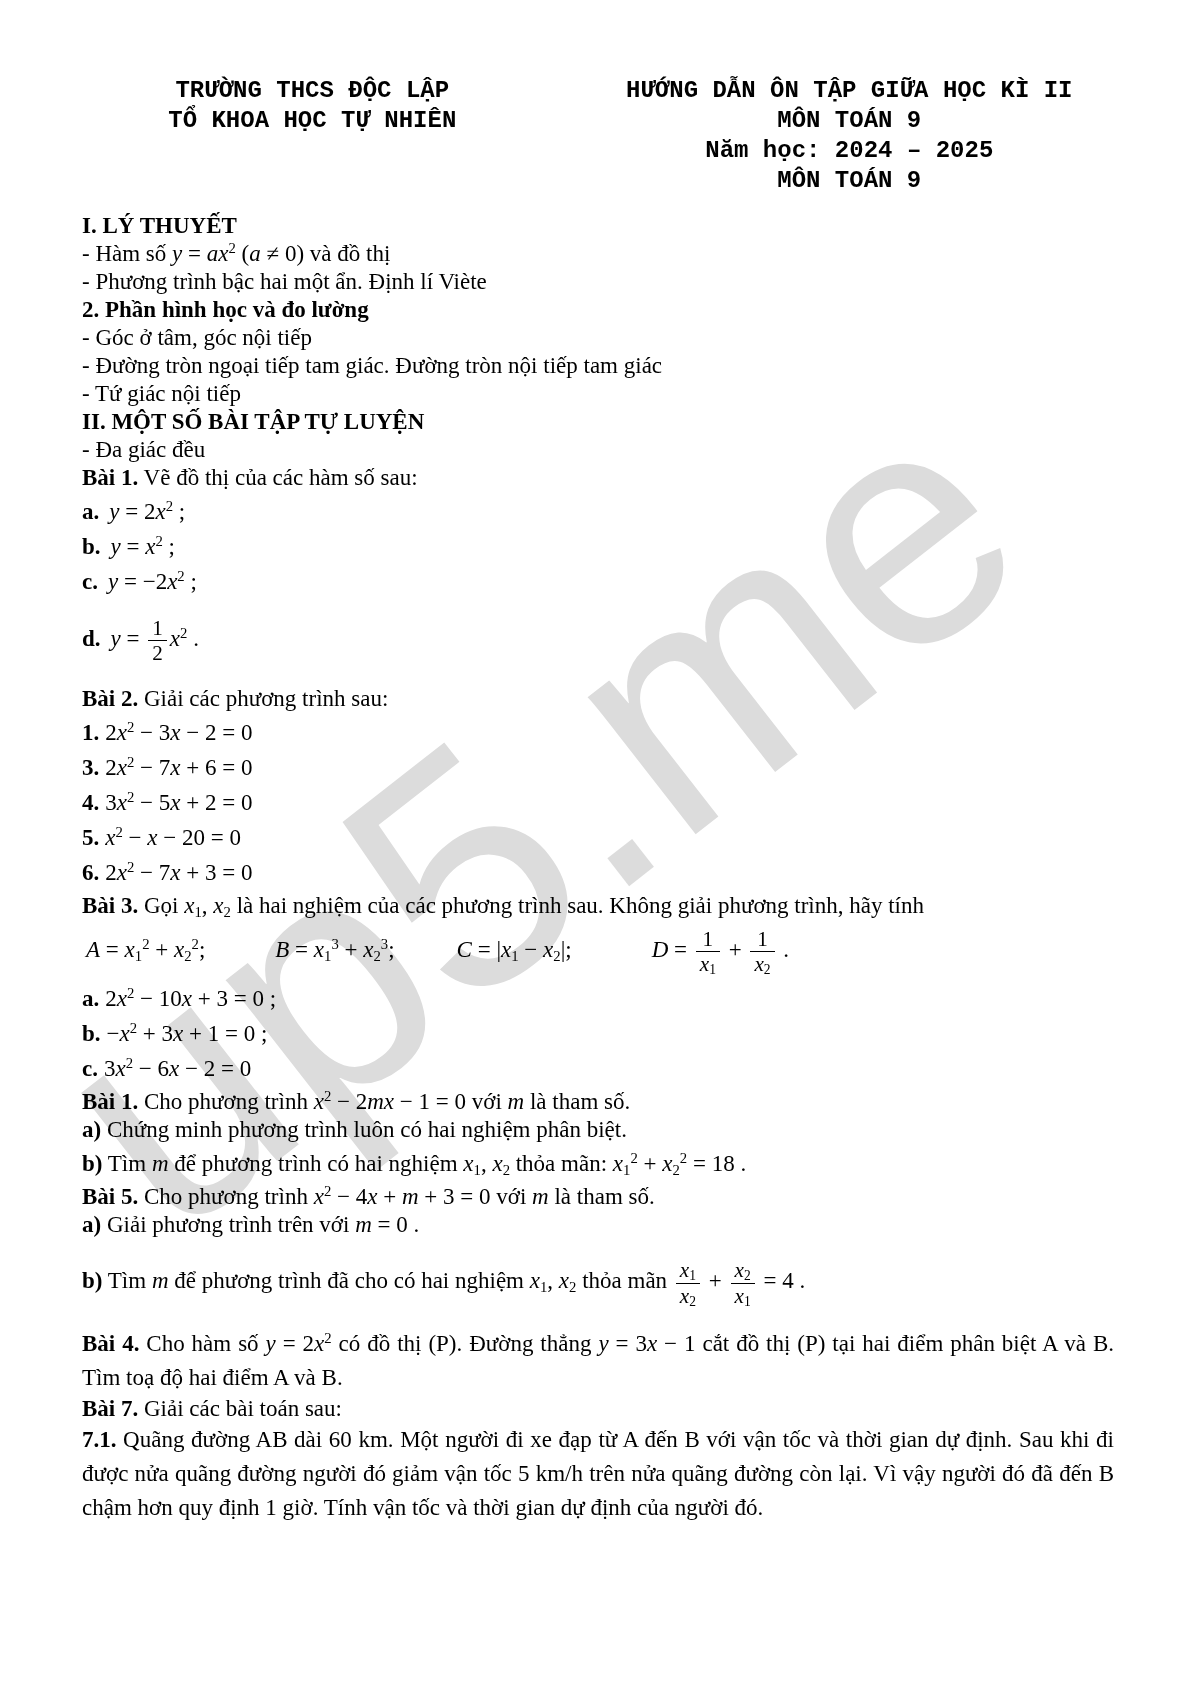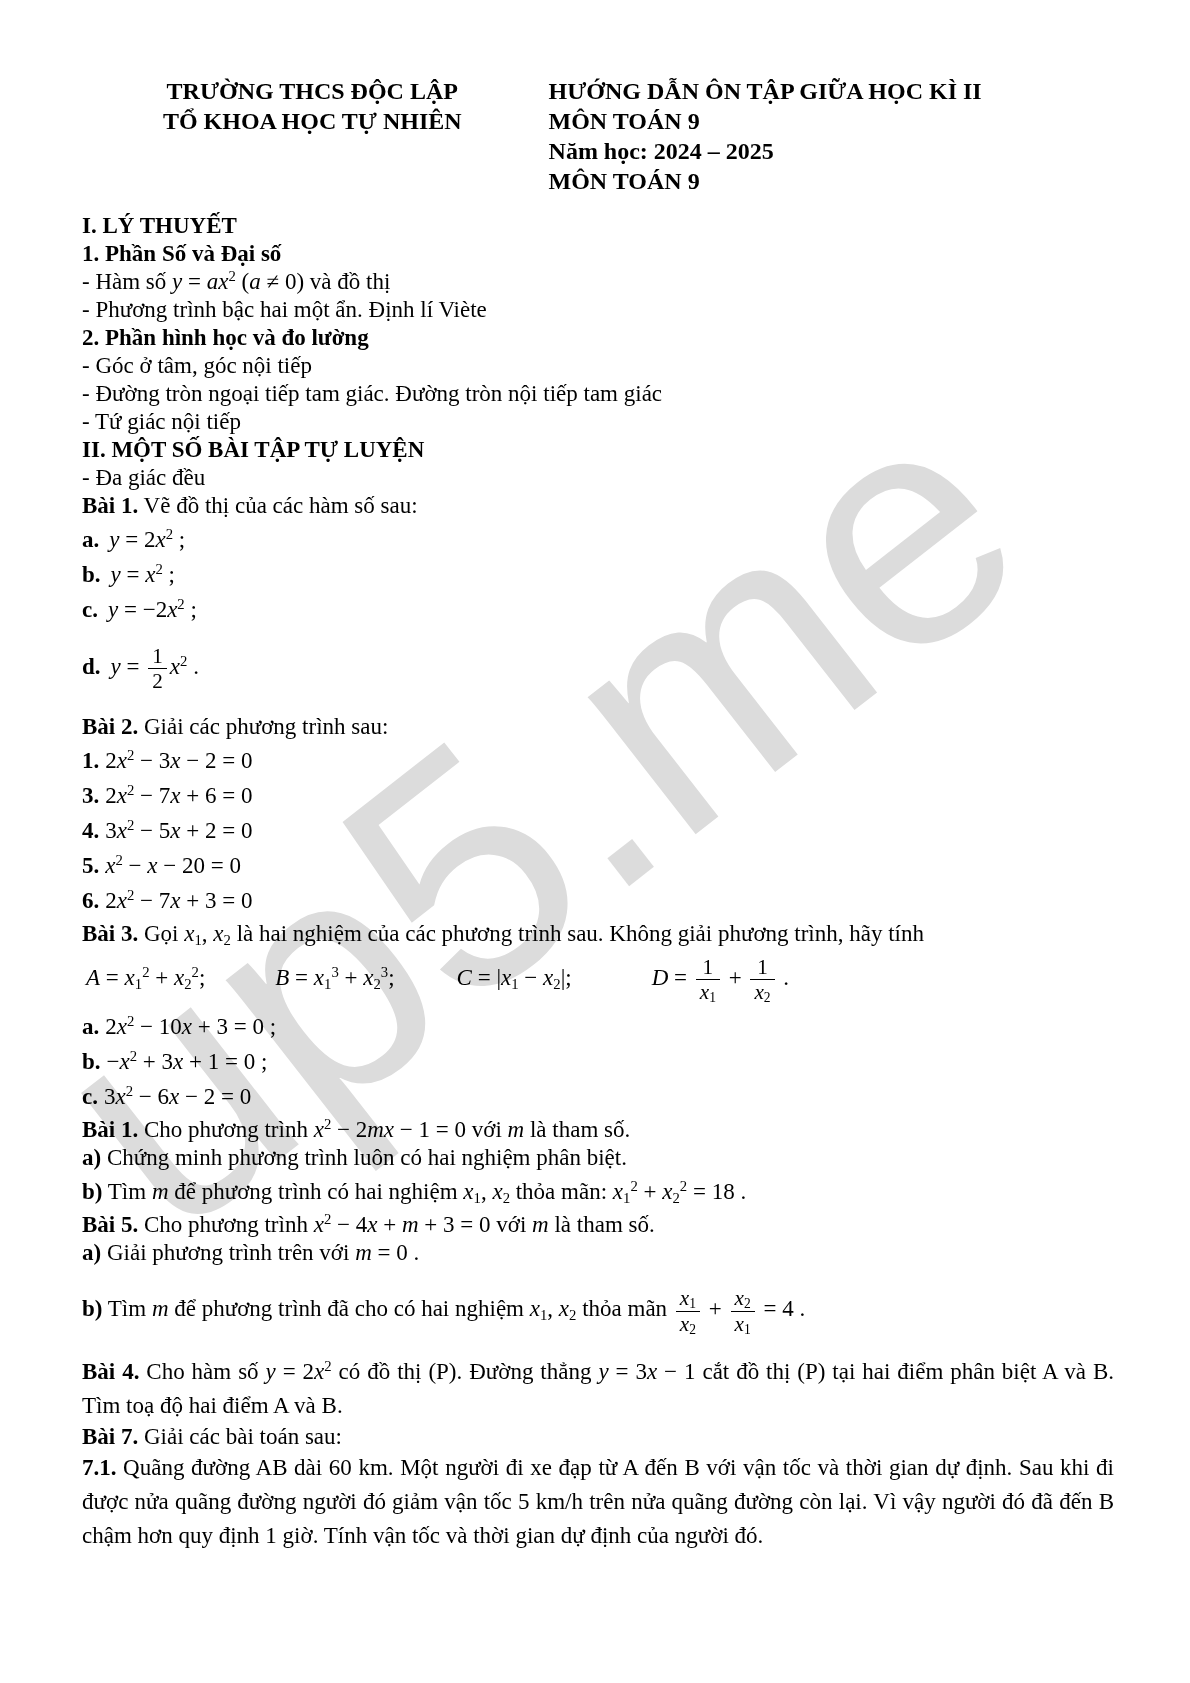--- a/index.html
+++ b/index.html
@@ -22,23 +22,24 @@
     z-index:0;
     user-select:none;
   }
   .header{
     position:relative;z-index:1;
     display:flex;
     padding:76px 40px 0 76px;
     font-weight:bold;
     font-size:24px;
     line-height:30px;
+    font-family:Liberation Mono, monospace;
   }
   .header-left{flex:0 0 44%;text-align:center;}
-  .header-right{flex:1;}
+  .header-right{flex:1;text-align:center;}
   .content{
     position:relative;z-index:1;
     margin-top:16px;
     padding:0 76px 0 82px;
     font-size:23px;
   }
   .line{line-height:28px;margin:0;}
   .eq{line-height:31px;margin:4px 0;}
   .feq{margin:19px 0;}
   .row{margin:7px 4px;line-height:30px;}
@@ -74,21 +75,20 @@
     <div class="header-right">
       <div>HƯỚNG DẪN ÔN TẬP GIỮA HỌC KÌ II</div>
       <div>MÔN TOÁN 9</div>
       <div>Năm học: 2024 – 2025</div>
       <div>MÔN TOÁN 9</div>
     </div>
   </div>
 
   <div class="content" id="content">
       <div class="line"><span class="bold">I. LÝ THUYẾT</span></div>
-      <div class="line"><span class="bold">1. Phần Số và Đại số</span></div>
       <div class="line"><span class="txt">- Hàm số </span><span class="math"> <i>y</i> = <i>ax</i><sup>2</sup></span><span class="txt"> (</span><span class="math"><i>a</i> ≠ 0</span><span class="txt">) và đồ thị</span></div>
       <div class="line"><span class="txt">- Phương trình bậc hai một ẩn. Định lí Viète</span></div>
       <div class="line"><span class="bold">2. Phần hình học và đo lường</span></div>
       <div class="line"><span class="txt">- Góc ở tâm, góc nội tiếp</span></div>
       <div class="line"><span class="txt">- Đường tròn ngoại tiếp tam giác. Đường tròn nội tiếp tam giác</span></div>
       <div class="line"><span class="txt">- Tứ giác nội tiếp</span></div>
       <div class="line"><span class="bold">II. MỘT SỐ BÀI TẬP TỰ LUYỆN</span></div>
       <div class="line"><span class="txt">- Đa giác đều</span></div>
       <div class="line"><span class="bold">Bài 1.</span><span class="txt"> Vẽ đồ thị của các hàm số sau:</span></div>
       <div class="line eq"><span class="bold">a.</span><span class="gap" style="width: 10px;"></span><span class="math"><i>y</i> = 2<i>x</i><sup>2</sup></span><span class="txt"> ;</span></div>

